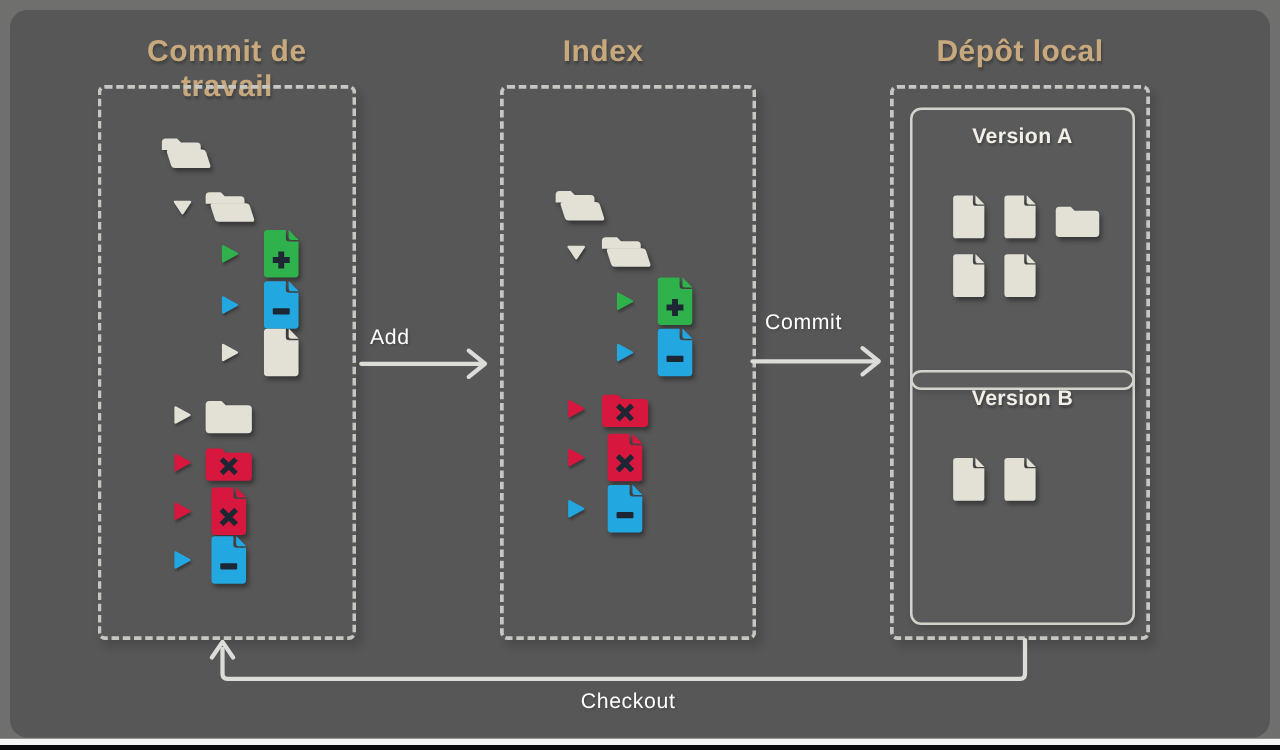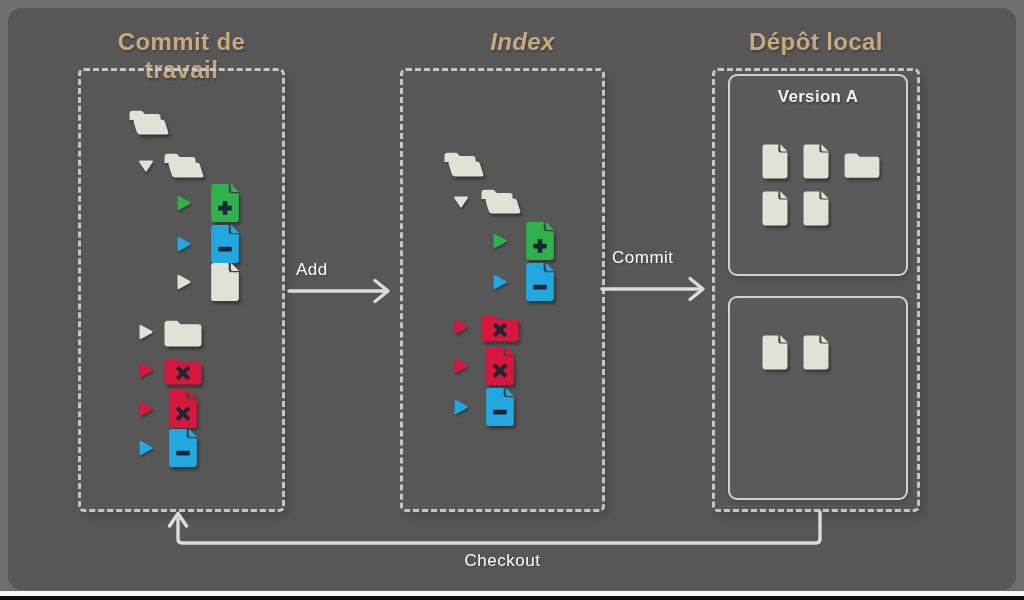--- a/index.html
+++ b/index.html
@@ -17,40 +17,40 @@
   .strip-light{position:absolute;left:0;top:591px;width:1024px;height:5px;background:#f6f6f4;}
   .strip-dark{position:absolute;left:0;top:596px;width:1024px;height:4px;background:#0b0b0b;}
 
   .col-title{
     position:absolute;top:28px;margin:0;
     font-size:24px;font-weight:bold;letter-spacing:.4px;
     color:#c8a97e;text-align:center;
     text-shadow:1px 2px 2px rgba(0,0,0,.25);
   }
   .t1{left:78px;width:207px;}
-  .t2{left:420px;width:205px;font-style:italic;}
+  .t2{left:380px;width:205px;}
   .t3{left:712px;width:208px;}
 
   .dashed-box{
     position:absolute;top:68px;height:444px;
     border:3px dashed #c6c6c2;border-radius:6px;
     box-sizing:border-box;
     box-shadow:4px 5px 7px rgba(0,0,0,.14);
   }
   .box1{left:78px;width:207px;}
   .box2{left:400px;width:205px;}
   .box3{left:712px;width:208px;}
 
   .version-box{
     position:absolute;left:728px;width:180px;box-sizing:border-box;
     border:2px solid #d3d3cc;border-radius:9px;
     background:rgba(255,255,255,.025);
     box-shadow:2px 3px 5px rgba(0,0,0,.15);
   }
-  .va{top:74px;height:202px;}
+  .va{top:86px;height:226px;}
   .vb{top:296px;height:204px;}
   .version-title{
     margin-top:11px;text-align:center;
     font-size:17px;font-weight:bold;color:#f1efe7;letter-spacing:.3px;
     text-shadow:1px 2px 2px rgba(0,0,0,.3);
   }
   .vicons{display:flex;flex-direction:column;gap:10px;padding:36px 0 0 30px;}
   .vrow{display:flex;gap:11px;align-items:flex-end;}
 
   .icons-layer{position:absolute;left:0;top:0;width:1024px;height:600px;pointer-events:none;}
@@ -103,20 +103,21 @@
     <path d="M21.8 1.3L29.7 9.2H23.6Q21.8 9.2 21.8 7.4Z" fill="#e3e1d6"></path>
             </svg></span>
           <span style="line-height: 0;"><svg viewBox="0 0 32 40" width="30" height="37">
     <path d="M2.5 4.2Q2.5 1.5 5.2 1.5H19.6V7.9Q19.6 10.4 22.1 10.4H29.5V35.8Q29.5 38.5 26.8 38.5H5.2Q2.5 38.5 2.5 35.8Z" fill="#e3e1d6"></path>
     <path d="M21.8 1.3L29.7 9.2H23.6Q21.8 9.2 21.8 7.4Z" fill="#e3e1d6"></path>
             </svg></span>
         </div>
       </div>
   </div>
   <div class="version-box vb">
+    <div class="version-title">Version B</div>
     <div class="vicons" id="vicons-1">
         <div class="vrow">
           <span style="line-height: 0;"><svg viewBox="0 0 32 40" width="30" height="37">
     <path d="M2.5 4.2Q2.5 1.5 5.2 1.5H19.6V7.9Q19.6 10.4 22.1 10.4H29.5V35.8Q29.5 38.5 26.8 38.5H5.2Q2.5 38.5 2.5 35.8Z" fill="#e3e1d6"></path>
     <path d="M21.8 1.3L29.7 9.2H23.6Q21.8 9.2 21.8 7.4Z" fill="#e3e1d6"></path>
             </svg></span>
           <span style="line-height: 0;"><svg viewBox="0 0 32 40" width="30" height="37">
     <path d="M2.5 4.2Q2.5 1.5 5.2 1.5H19.6V7.9Q19.6 10.4 22.1 10.4H29.5V35.8Q29.5 38.5 26.8 38.5H5.2Q2.5 38.5 2.5 35.8Z" fill="#e3e1d6"></path>
     <path d="M21.8 1.3L29.7 9.2H23.6Q21.8 9.2 21.8 7.4Z" fill="#e3e1d6"></path>
             </svg></span>

